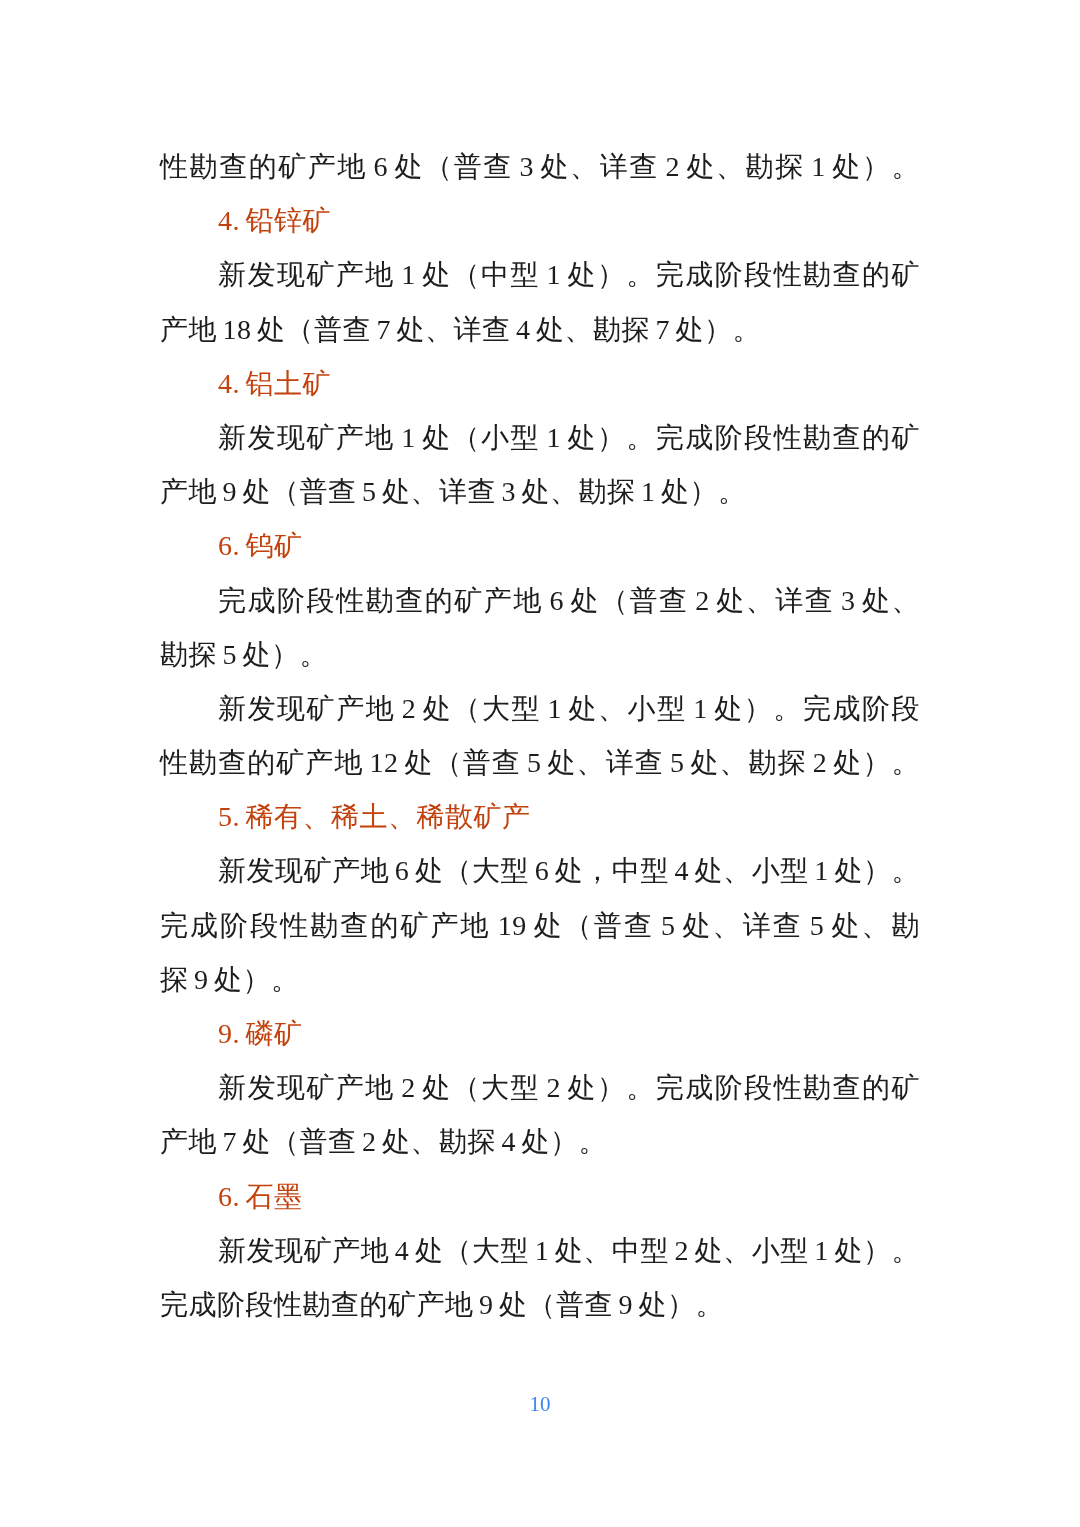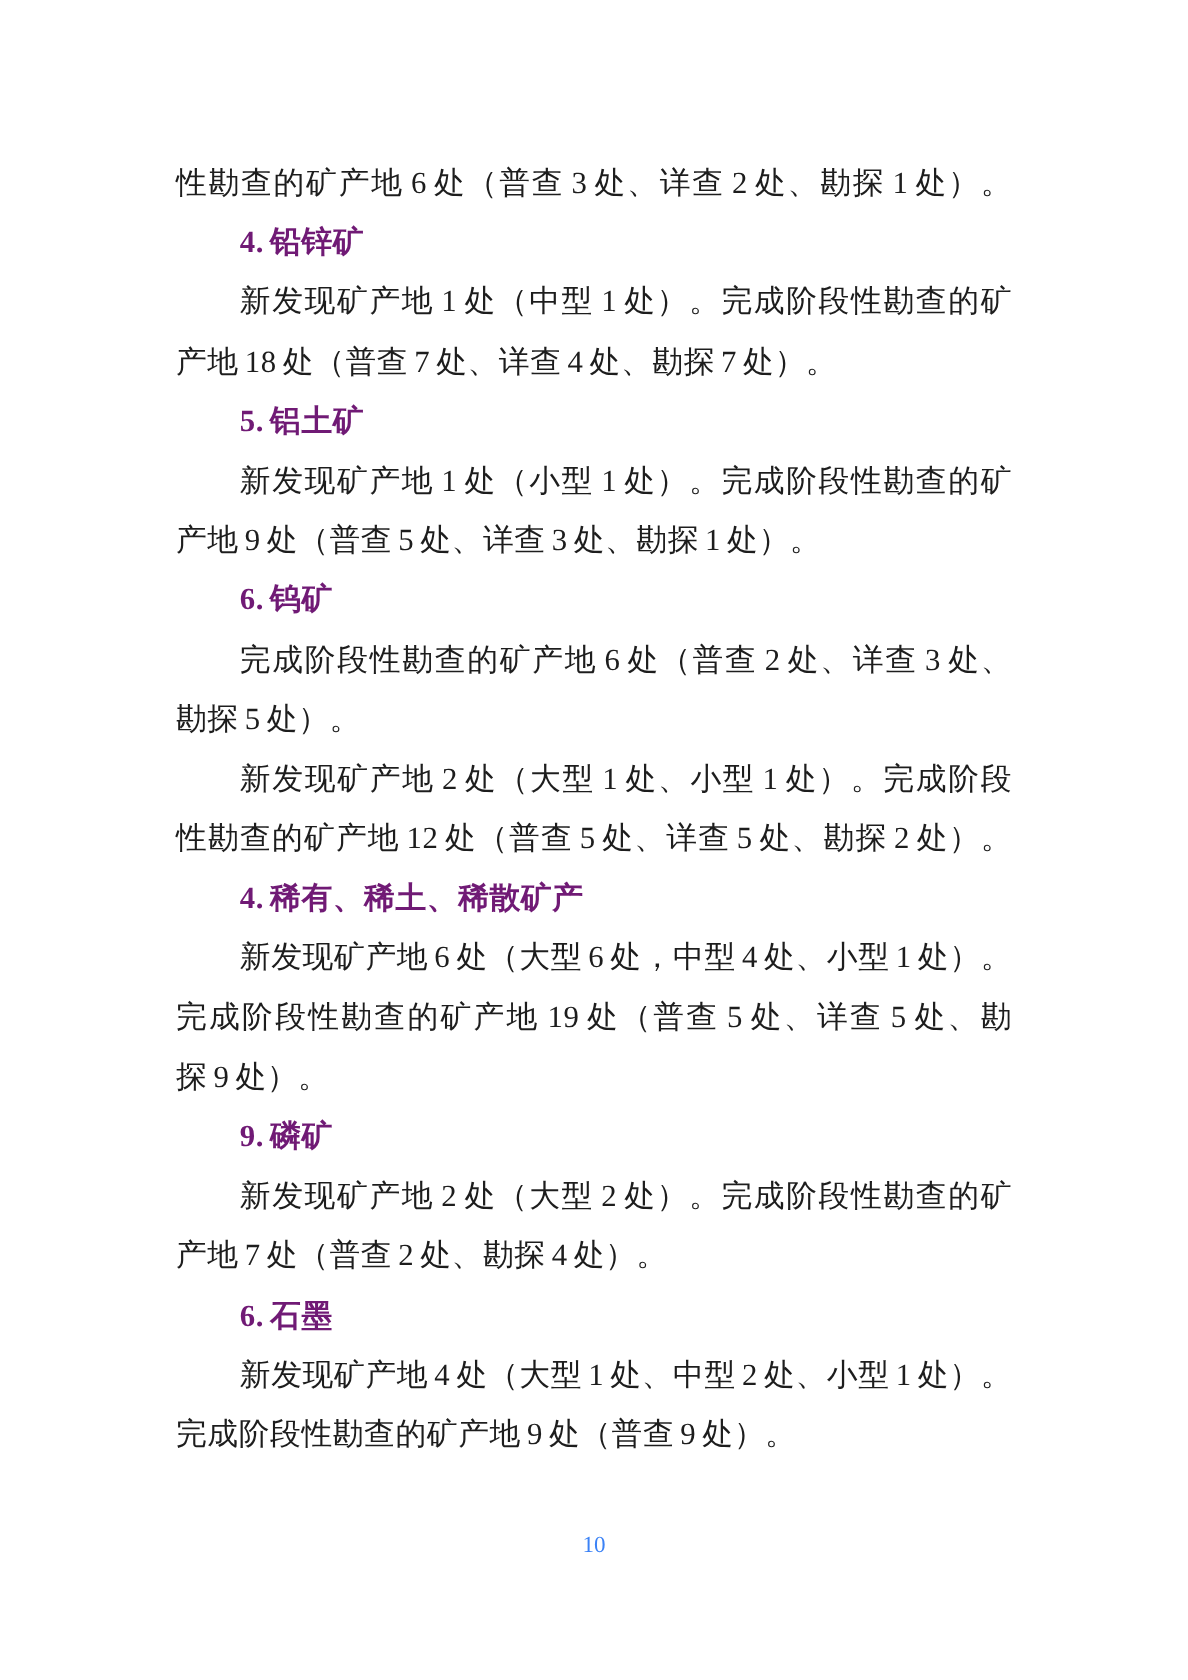--- a/index.html
+++ b/index.html
@@ -31,22 +31,22 @@
     letter-spacing: 0.5px;
     text-align: left;
     white-space: normal;
     overflow: visible;
   }
   .indent {
     padding-left: 58px;
   }
   .heading {
     padding-left: 58px;
-    font-weight: bold;
-    color: #701a75;
+    font-weight: normal;
+    color: #c2410c;
   }
   .justify {
     text-align: justify;
     text-align-last: justify;
     text-justify: inter-character;
   }
   .page-number {
     position: absolute;
     left: 0;
     top: 1390px;
@@ -63,32 +63,32 @@
 <div class="page">
 
   <div class="text-block">
 
     <div class="line justify">性勘查的矿产地 6 处（普查 3 处、详查 2 处、勘探 1 处）。</div>
 
     <div class="line heading">4. 铅锌矿</div>
     <div class="line indent justify">新发现矿产地 1 处（中型 1 处）。完成阶段性勘查的矿</div>
     <div class="line">产地 18 处（普查 7 处、详查 4 处、勘探 7 处）。</div>
 
-    <div class="line heading">5. 铝土矿</div>
+    <div class="line heading">4. 铝土矿</div>
     <div class="line indent justify">新发现矿产地 1 处（小型 1 处）。完成阶段性勘查的矿</div>
     <div class="line">产地 9 处（普查 5 处、详查 3 处、勘探 1 处）。</div>
 
     <div class="line heading">6. 钨矿</div>
     <div class="line indent justify">完成阶段性勘查的矿产地 6 处（普查 2 处、详查 3 处、</div>
     <div class="line">勘探 5 处）。</div>
 
     <div class="line indent justify">新发现矿产地 2 处（大型 1 处、小型 1 处）。完成阶段</div>
     <div class="line justify">性勘查的矿产地 12 处（普查 5 处、详查 5 处、勘探 2 处）。</div>
 
-    <div class="line heading">4. 稀有、稀土、稀散矿产</div>
+    <div class="line heading">5. 稀有、稀土、稀散矿产</div>
     <div class="line indent justify">新发现矿产地 6 处（大型 6 处，中型 4 处、小型 1 处）。</div>
     <div class="line justify">完成阶段性勘查的矿产地 19 处（普查 5 处、详查 5 处、勘</div>
     <div class="line">探 9 处）。</div>
 
     <div class="line heading">9. 磷矿</div>
     <div class="line indent justify">新发现矿产地 2 处（大型 2 处）。完成阶段性勘查的矿</div>
     <div class="line">产地 7 处（普查 2 处、勘探 4 处）。</div>
 
     <div class="line heading">6. 石墨</div>
     <div class="line indent justify">新发现矿产地 4 处（大型 1 处、中型 2 处、小型 1 处）。</div>

